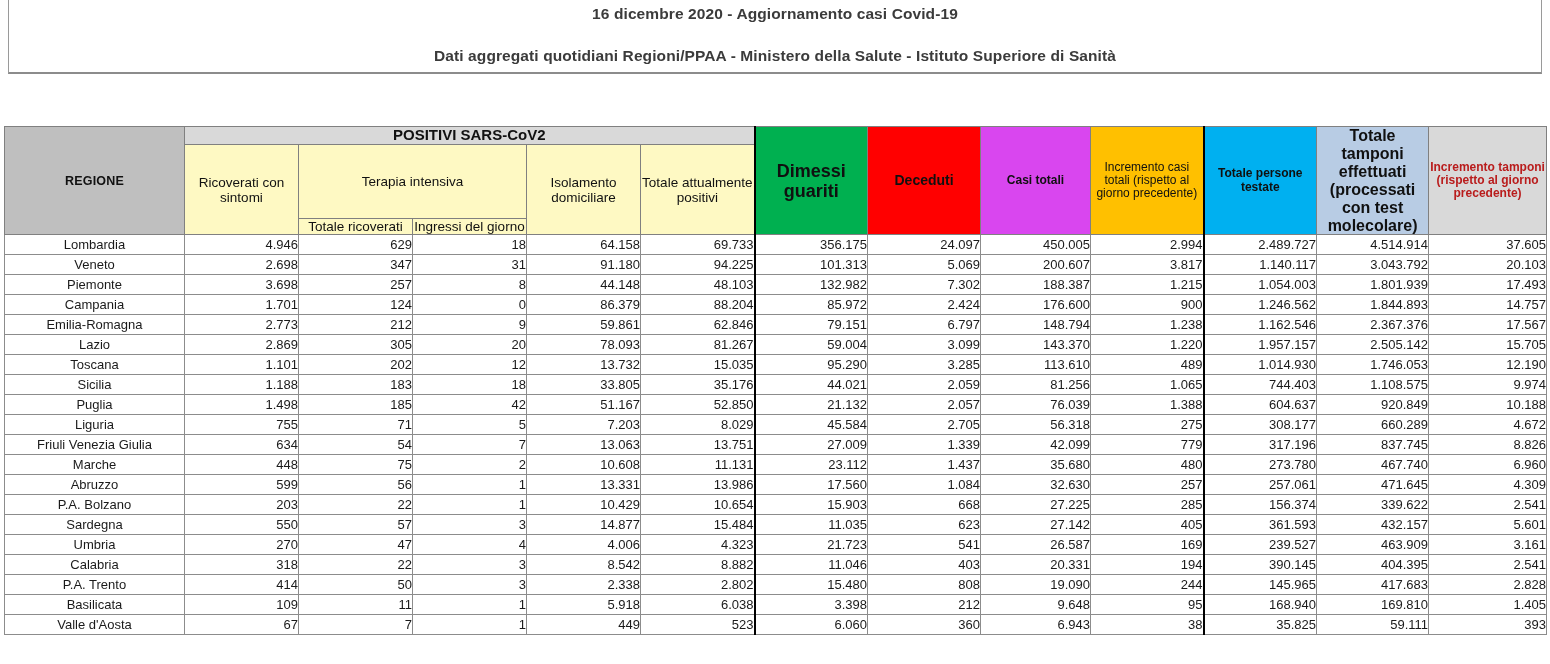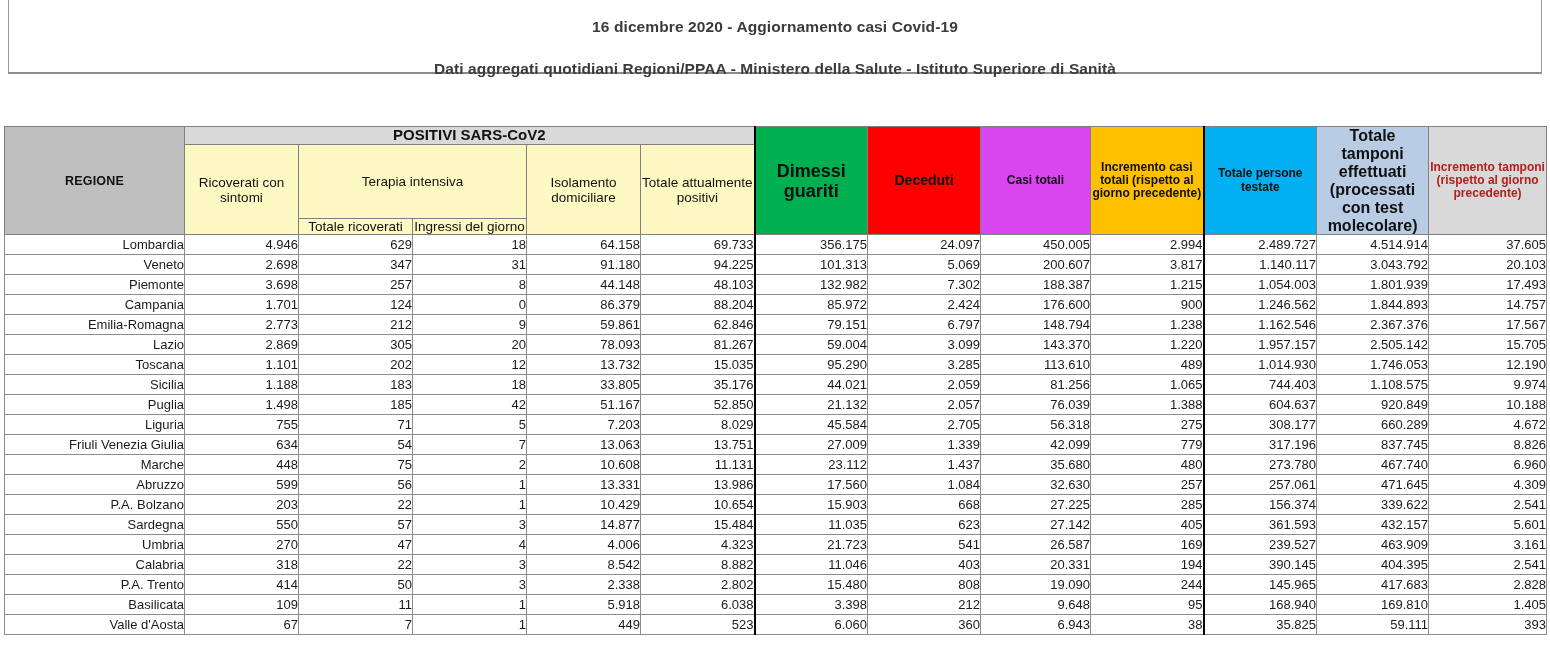--- a/index.html
+++ b/index.html
@@ -23,21 +23,21 @@
     left: 8px; top: 0px;
     width: 1534px; height: 74px;
     border-left: 1px solid #9a9a9a;
     border-right: 1px solid #9a9a9a;
     border-bottom: 2px solid #8c8c8c;
     background: #ffffff;
     display: flex;
     flex-direction: column;
     align-items: center;
     justify-content: flex-start;
-    padding-top: 17px;
+    padding-top: 4px;
   }
   .title-line1 {
     font-size: 15.5px;
     font-weight: bold;
     color: #3b3b3b;
     letter-spacing: .1px;
     margin-top: 1px;
   }
   .title-line2 {
     font-size: 15.5px;
@@ -93,31 +93,31 @@
   .hdr-sub {
     background: #fef9c3;
     font-size: 13.5px;
     font-weight: normal;
     text-align: center;
     vertical-align: middle;
   }
   .hdr-green  { background: #00b050; color: #101010; font-weight: bold; font-size: 18px; }
   .hdr-red    { background: #ff0000; color: #101010; font-weight: bold; font-size: 14px; }
   .hdr-amber  { background: #d946ef; color: #101010; font-weight: bold; font-size: 12px; }
-  .hdr-amber2 { background: #ffc000; color: #101010; font-weight: bold; font-size: 12px; }
+  .hdr-amber2 { background: #ffc000; color: #101010; font-weight: normal; font-size: 12px; }
   .hdr-cyan   { background: #00b0f0; color: #101010; font-weight: bold; font-size: 12px; }
   .hdr-steel  { background: #b8cce4; color: #101010; font-weight: bold; font-size: 16px; }
   .hdr-grey   { background: #d9d9d9; color: #b91c1c; font-weight: bold; font-size: 12px; }
 
   .b-left-thick  { border-left: 2px solid #000 !important; }
   .b-right-thick { border-right: 2px solid #000 !important; }
 
   
   td.region {
-    text-align: right;
+    text-align: center;
     padding: 0 0 0 5px;
     height: 20px;
     font-size: 13px;
     color: #1a1a1a;
     white-space: nowrap;
   }
   td.num {
     text-align: right;
     padding: 0 5px 0 0;
     height: 20px;

